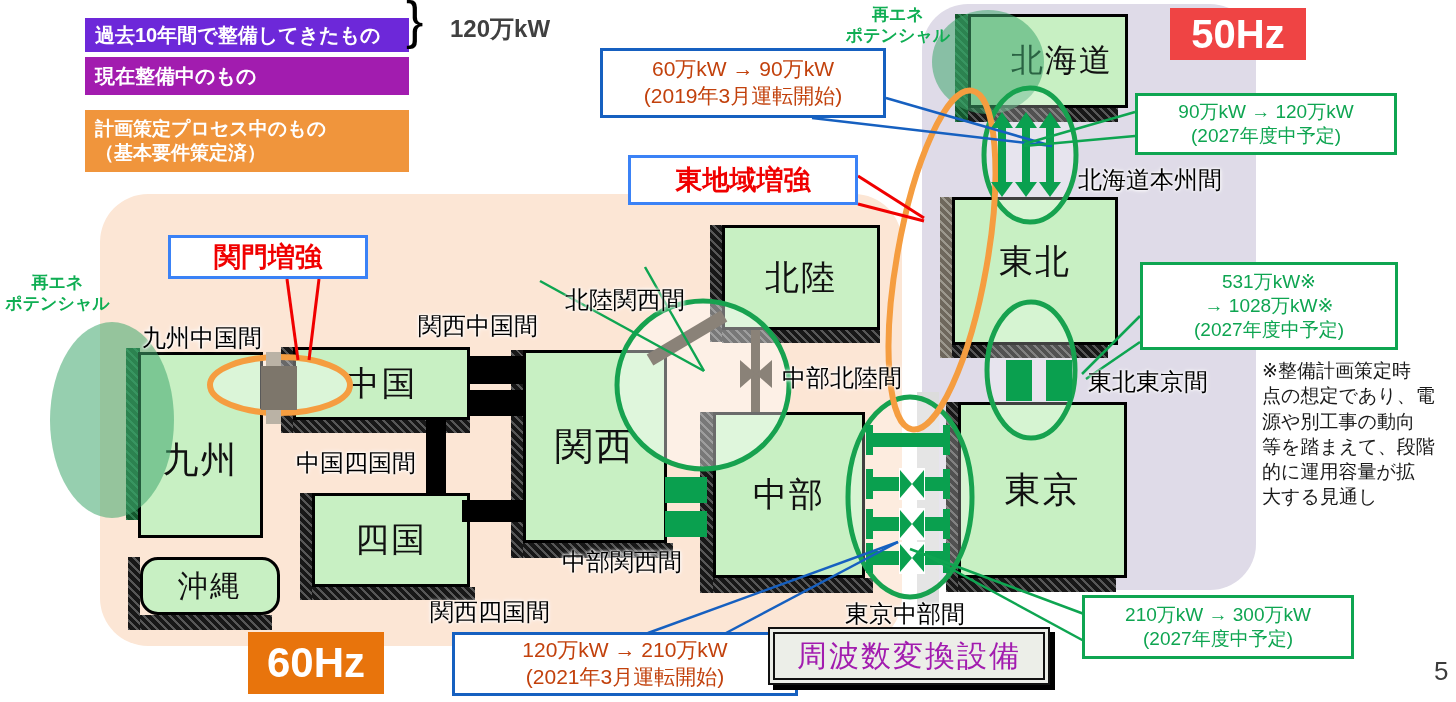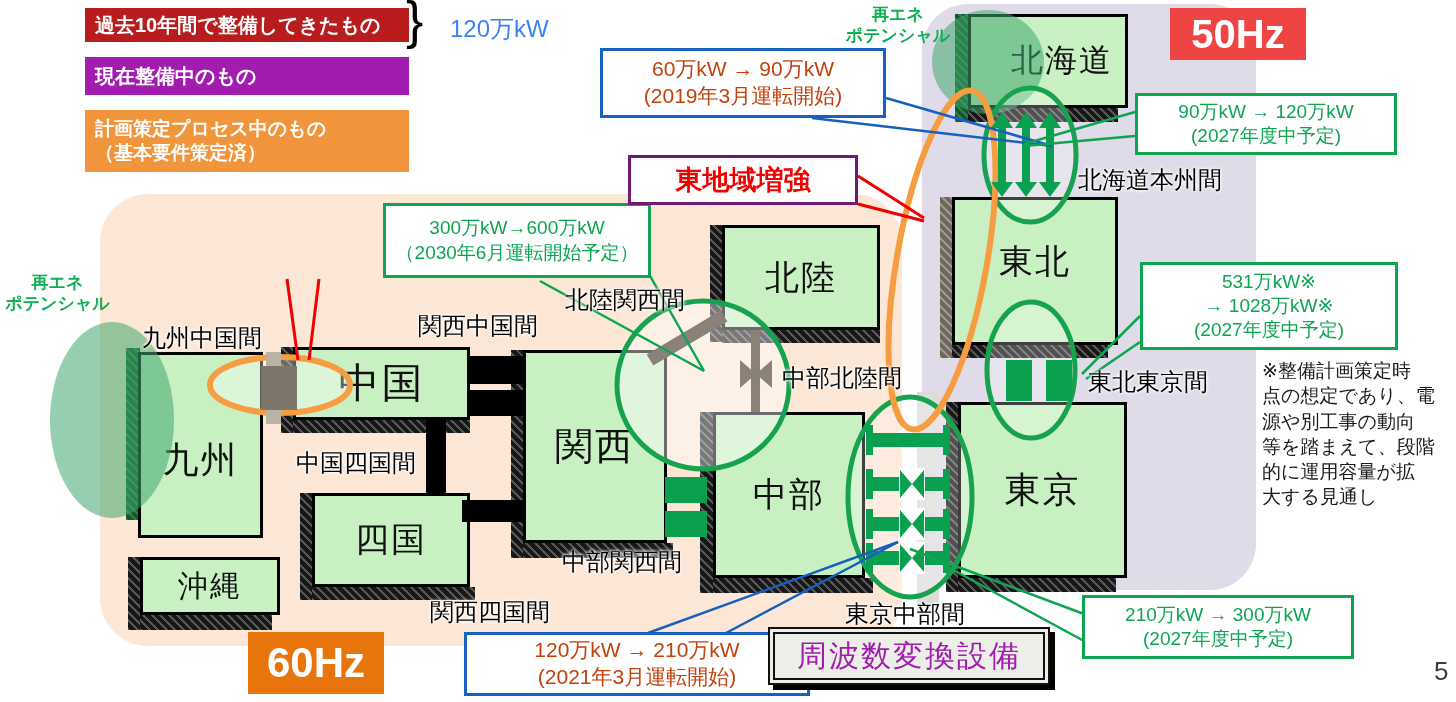--- a/index.html
+++ b/index.html
@@ -20,30 +20,30 @@
   
   .blink{background:#000;}
   
   .llabel{font-size:24px;color:#000;white-space:nowrap;
           text-shadow:0 0 3px #fff,0 0 3px #fff,0 0 5px #fff;}
   
   .co{background:#fff;display:flex;flex-direction:column;align-items:center;justify-content:center;
       text-align:center;line-height:1.28;white-space:nowrap;}
   .co.blue{border:3px solid #1660c0;color:#c2410c;font-size:21px;}
   .co.green{border:3px solid #0ea551;color:#0ea551;font-size:19px;}
-  .co.red{border:3px solid #701a75;color:#f00000;font-weight:700;font-size:27px;}
+  .co.red{border:3px solid #3b82f6;color:#f00000;font-weight:700;font-size:27px;}
   
   .leg{display:flex;flex-direction:column;justify-content:center;padding-left:10px;
        color:#fff;font-weight:700;font-size:20px;line-height:1.25;}
-  .leg.blue{background:#b91c1c;}
+  .leg.blue{background:#6d28d9;margin-top:10px;}
   .leg.green{background:#a21caf;}
   .leg.orange{background:#f0953c;font-size:19px;}
   .brace{font-size:52px;font-weight:400;color:#000;line-height:1;}
   .brace::before{content:"}";}
-  .bigvalue{font-size:24px;font-weight:400;color:#3b82f6;white-space:nowrap;}
+  .bigvalue{font-size:24px;font-weight:700;color:#404040;white-space:nowrap;}
   
   .hz{display:flex;align-items:center;justify-content:center;color:#fff;font-weight:700;}
   .hz.east{background:#ef4444;font-size:40px;}
   .hz.west{background:#e8740c;font-size:42px;}
   
   .renew{color:#0fae53;font-weight:700;font-size:17px;line-height:1.25;text-align:center;white-space:pre-line;}
   
   .freqbox{background:#eceee8;border:2px solid #111;
            box-shadow:5px 5px 0 #000, inset 0 0 0 3px #eceee8, inset 0 0 0 5px #111;
            display:flex;align-items:center;justify-content:center;
@@ -102,29 +102,29 @@
   <div class="abs rbox" style="left:713px;top:412px;width:152px;height:166px;">
     <span class="rlabel" style="font-size:34px;">中部</span>
   </div>
   <div class="abs rbox" style="left:722px;top:225px;width:158px;height:105px;">
     <span class="rlabel" style="font-size:34px;">北陸</span>
   </div>
   <div class="abs rbox" style="left:523px;top:350px;width:144px;height:193px;">
     <span class="rlabel" style="font-size:38px;">関西</span>
   </div>
   <div class="abs rbox" style="left:293px;top:347px;width:177px;height:73px;">
-    <span class="rlabel" style="font-size:41px;text-align:center;">中国</span>
+    <span class="rlabel" style="font-size:34px;text-align:center;">中国</span>
   </div>
   <div class="abs rbox" style="left:312px;top:493px;width:158px;height:94px;">
     <span class="rlabel" style="font-size:34px;">四国</span>
   </div>
   <div class="abs rbox" style="left:138px;top:352px;width:125px;height:186px;">
     <span class="rlabel" style="font-size:36px;margin-top:30px;">九州</span>
   </div>
-  <div class="abs rbox" style="left:140px;top:557px;width:140px;height:58px;">
+  <div class="abs rbox" style="left:140px;top:557px;width:140px;height:58px;border-radius:18px;">
     <span class="rlabel" style="font-size:30px;">沖縄</span>
   </div>
 
   <div class="abs blink" style="left:468px;top:356px;width:57px;height:28px;"></div>
   <div class="abs blink" style="left:468px;top:390px;width:57px;height:26px;"></div>
   <div class="abs blink" style="left:426px;top:420px;width:20px;height:75px;"></div>
   <div class="abs blink" style="left:462px;top:500px;width:63px;height:22px;"></div>
 
   <svg class="abs" width="1456" height="702" viewBox="0 0 1456 702" style="left:0;top:0;pointer-events:none;">
 
@@ -257,40 +257,39 @@
 
   <div class="abs renew" style="left:842px;top:4px;width:112px;">再エネ
 ポテンシャル</div>
   <div class="abs renew" style="left:0px;top:272px;width:115px;">再エネ
 ポテンシャル</div>
 
   <div class="abs co blue" style="left:600px;top:48px;width:286px;height:70px;">
     <span>60万kW → 90万kW</span>
     <span>(2019年3月運転開始)</span>
   </div>
-  <div class="abs co blue" style="left:452px;top:632px;width:346px;height:64px;margin-left:12px;">
+  <div class="abs co blue" style="left:452px;top:632px;width:346px;height:64px;">
     <span>120万kW → 210万kW</span>
     <span>(2021年3月運転開始)</span>
-  </div>
-  <div class="abs co green" style="left:383px;top:203px;width:268px;height:75px;">
-    <span>300万kW→600万kW</span>
-    <span>（2030年6月運転開始予定）</span>
   </div>
   <div class="abs co green" style="left:1135px;top:93px;width:262px;height:62px;">
     <span>90万kW → 120万kW</span>
     <span>(2027年度中予定)</span>
   </div>
   <div class="abs co green" style="left:1140px;top:262px;width:258px;height:88px;">
     <span>531万kW※</span>
     <span>→ 1028万kW※</span>
     <span>(2027年度中予定)</span>
   </div>
   <div class="abs co green" style="left:1082px;top:595px;width:272px;height:64px;">
     <span>210万kW → 300万kW</span>
     <span>(2027年度中予定)</span>
+  </div>
+  <div class="abs co red" style="left:168px;top:235px;width:200px;height:44px;">
+    <span>関門増強</span>
   </div>
   <div class="abs co red" style="left:628px;top:155px;width:230px;height:50px;">
     <span>東地域増強</span>
   </div>
 
   <div class="abs freqbox" style="left:768px;top:627px;width:282px;height:58px;">
     <span>周波数変換設備</span>
   </div>
 
   <div class="abs note" style="left:1262px;top:358px;width:194px;">※整備計画策定時

